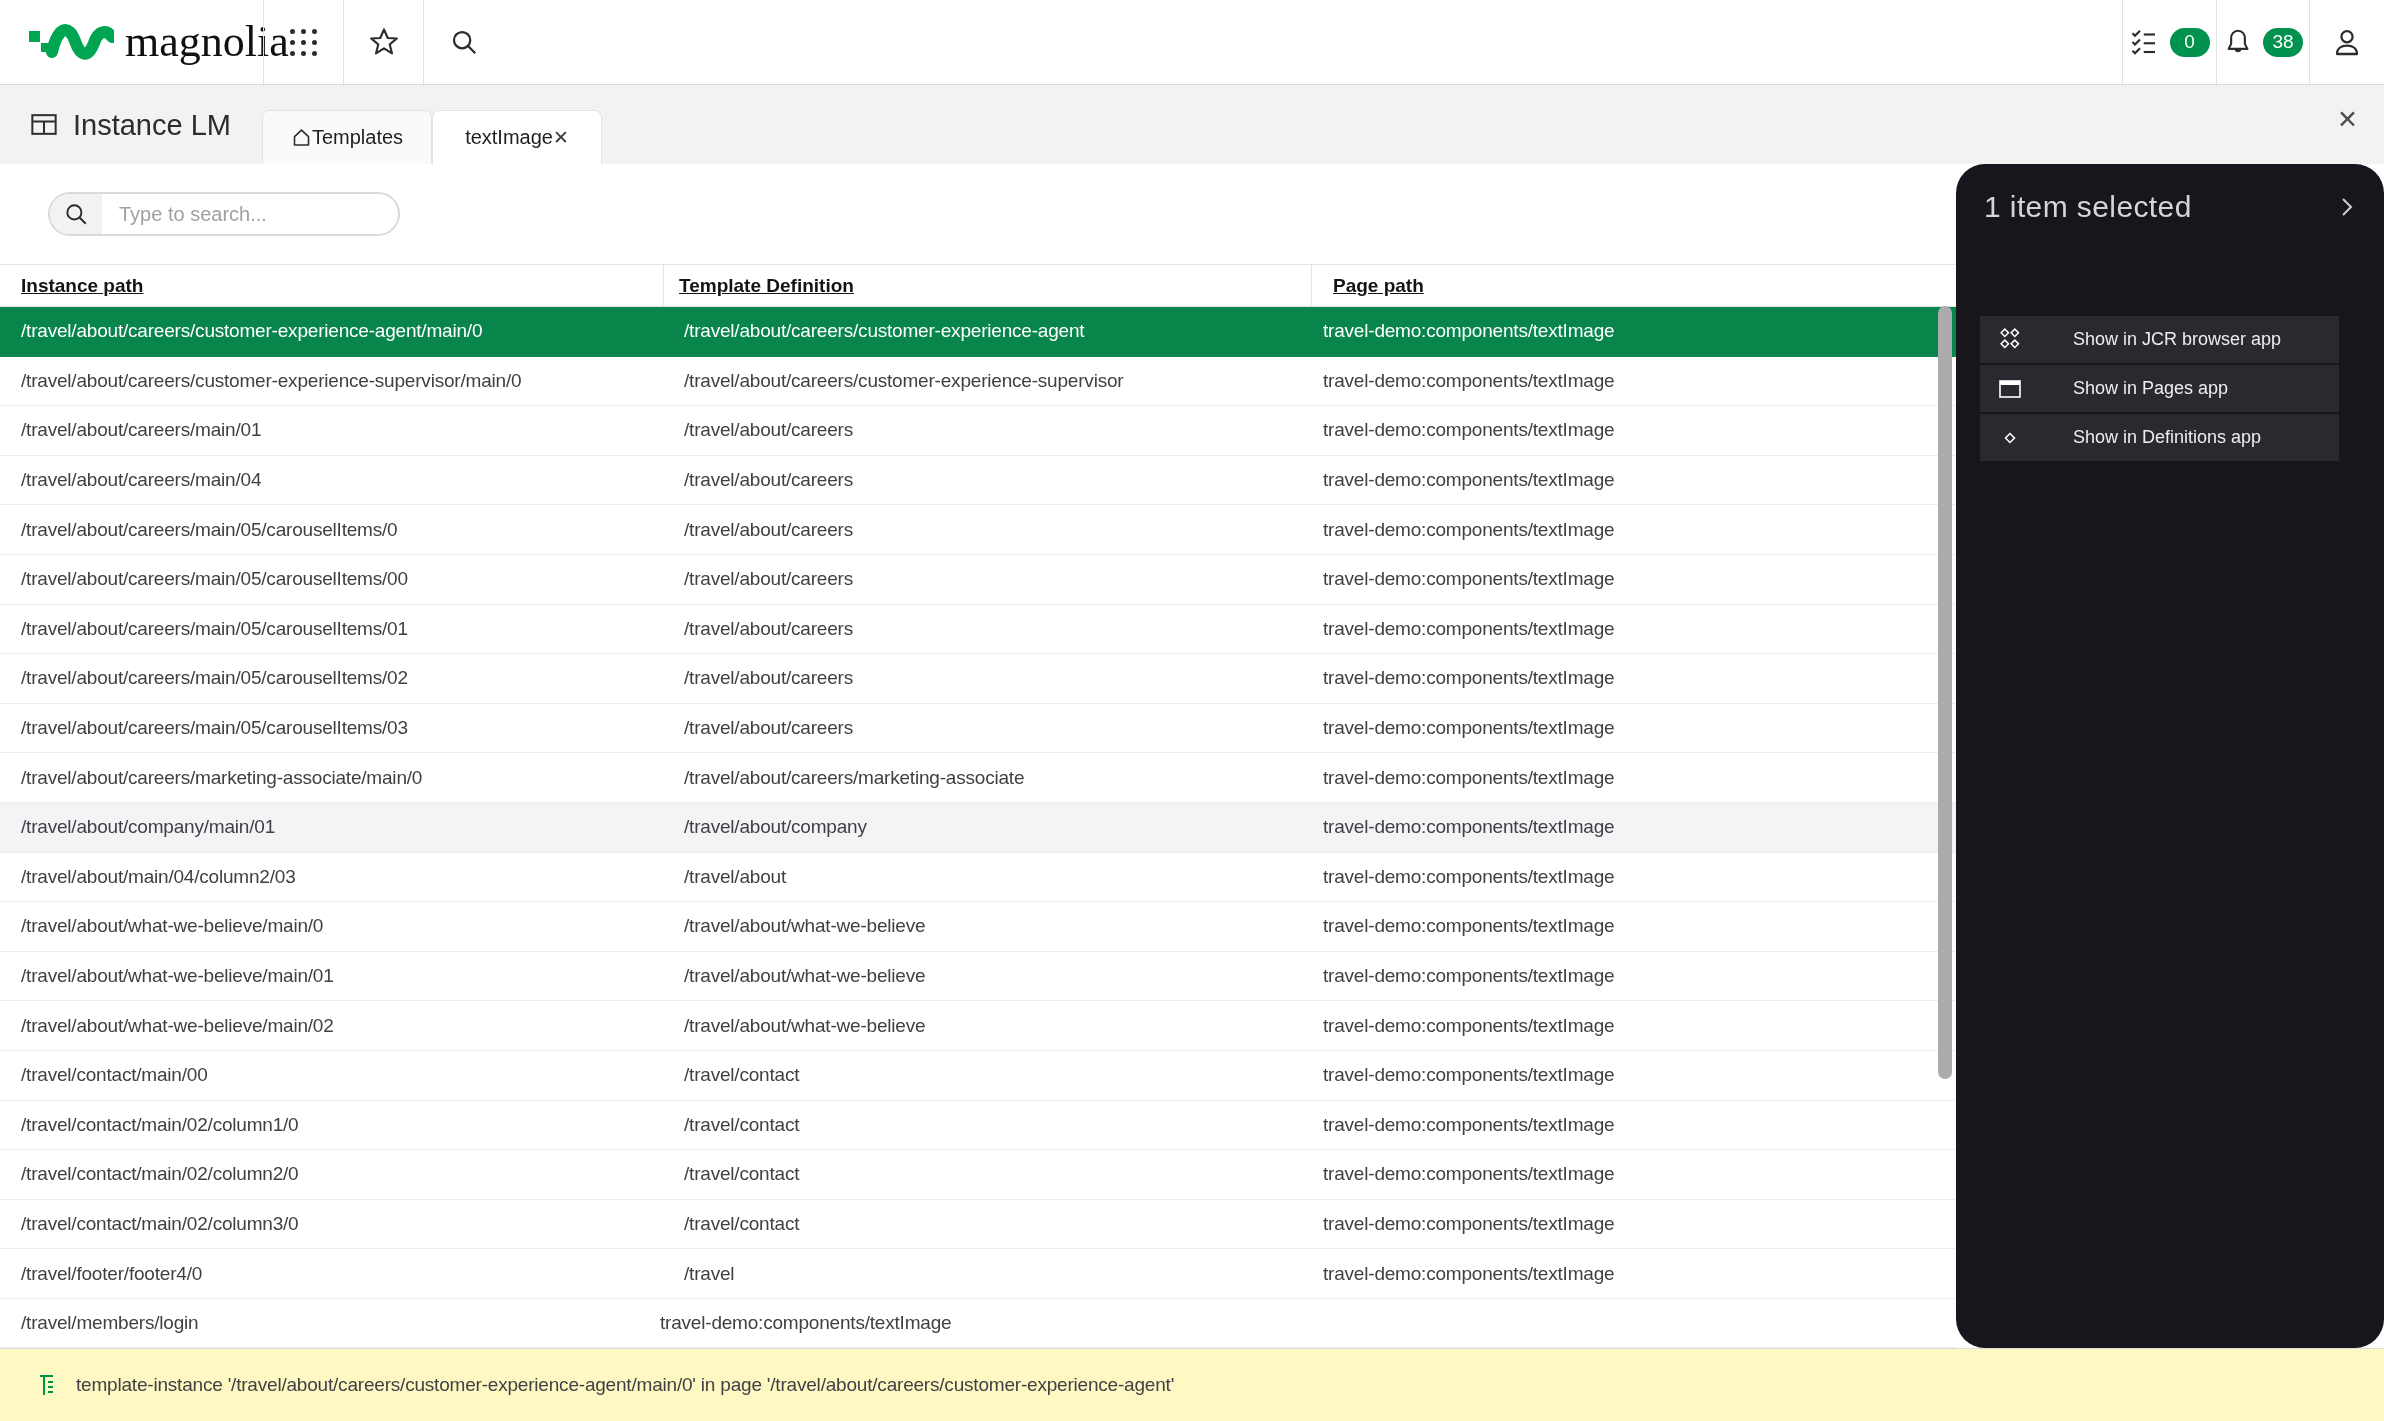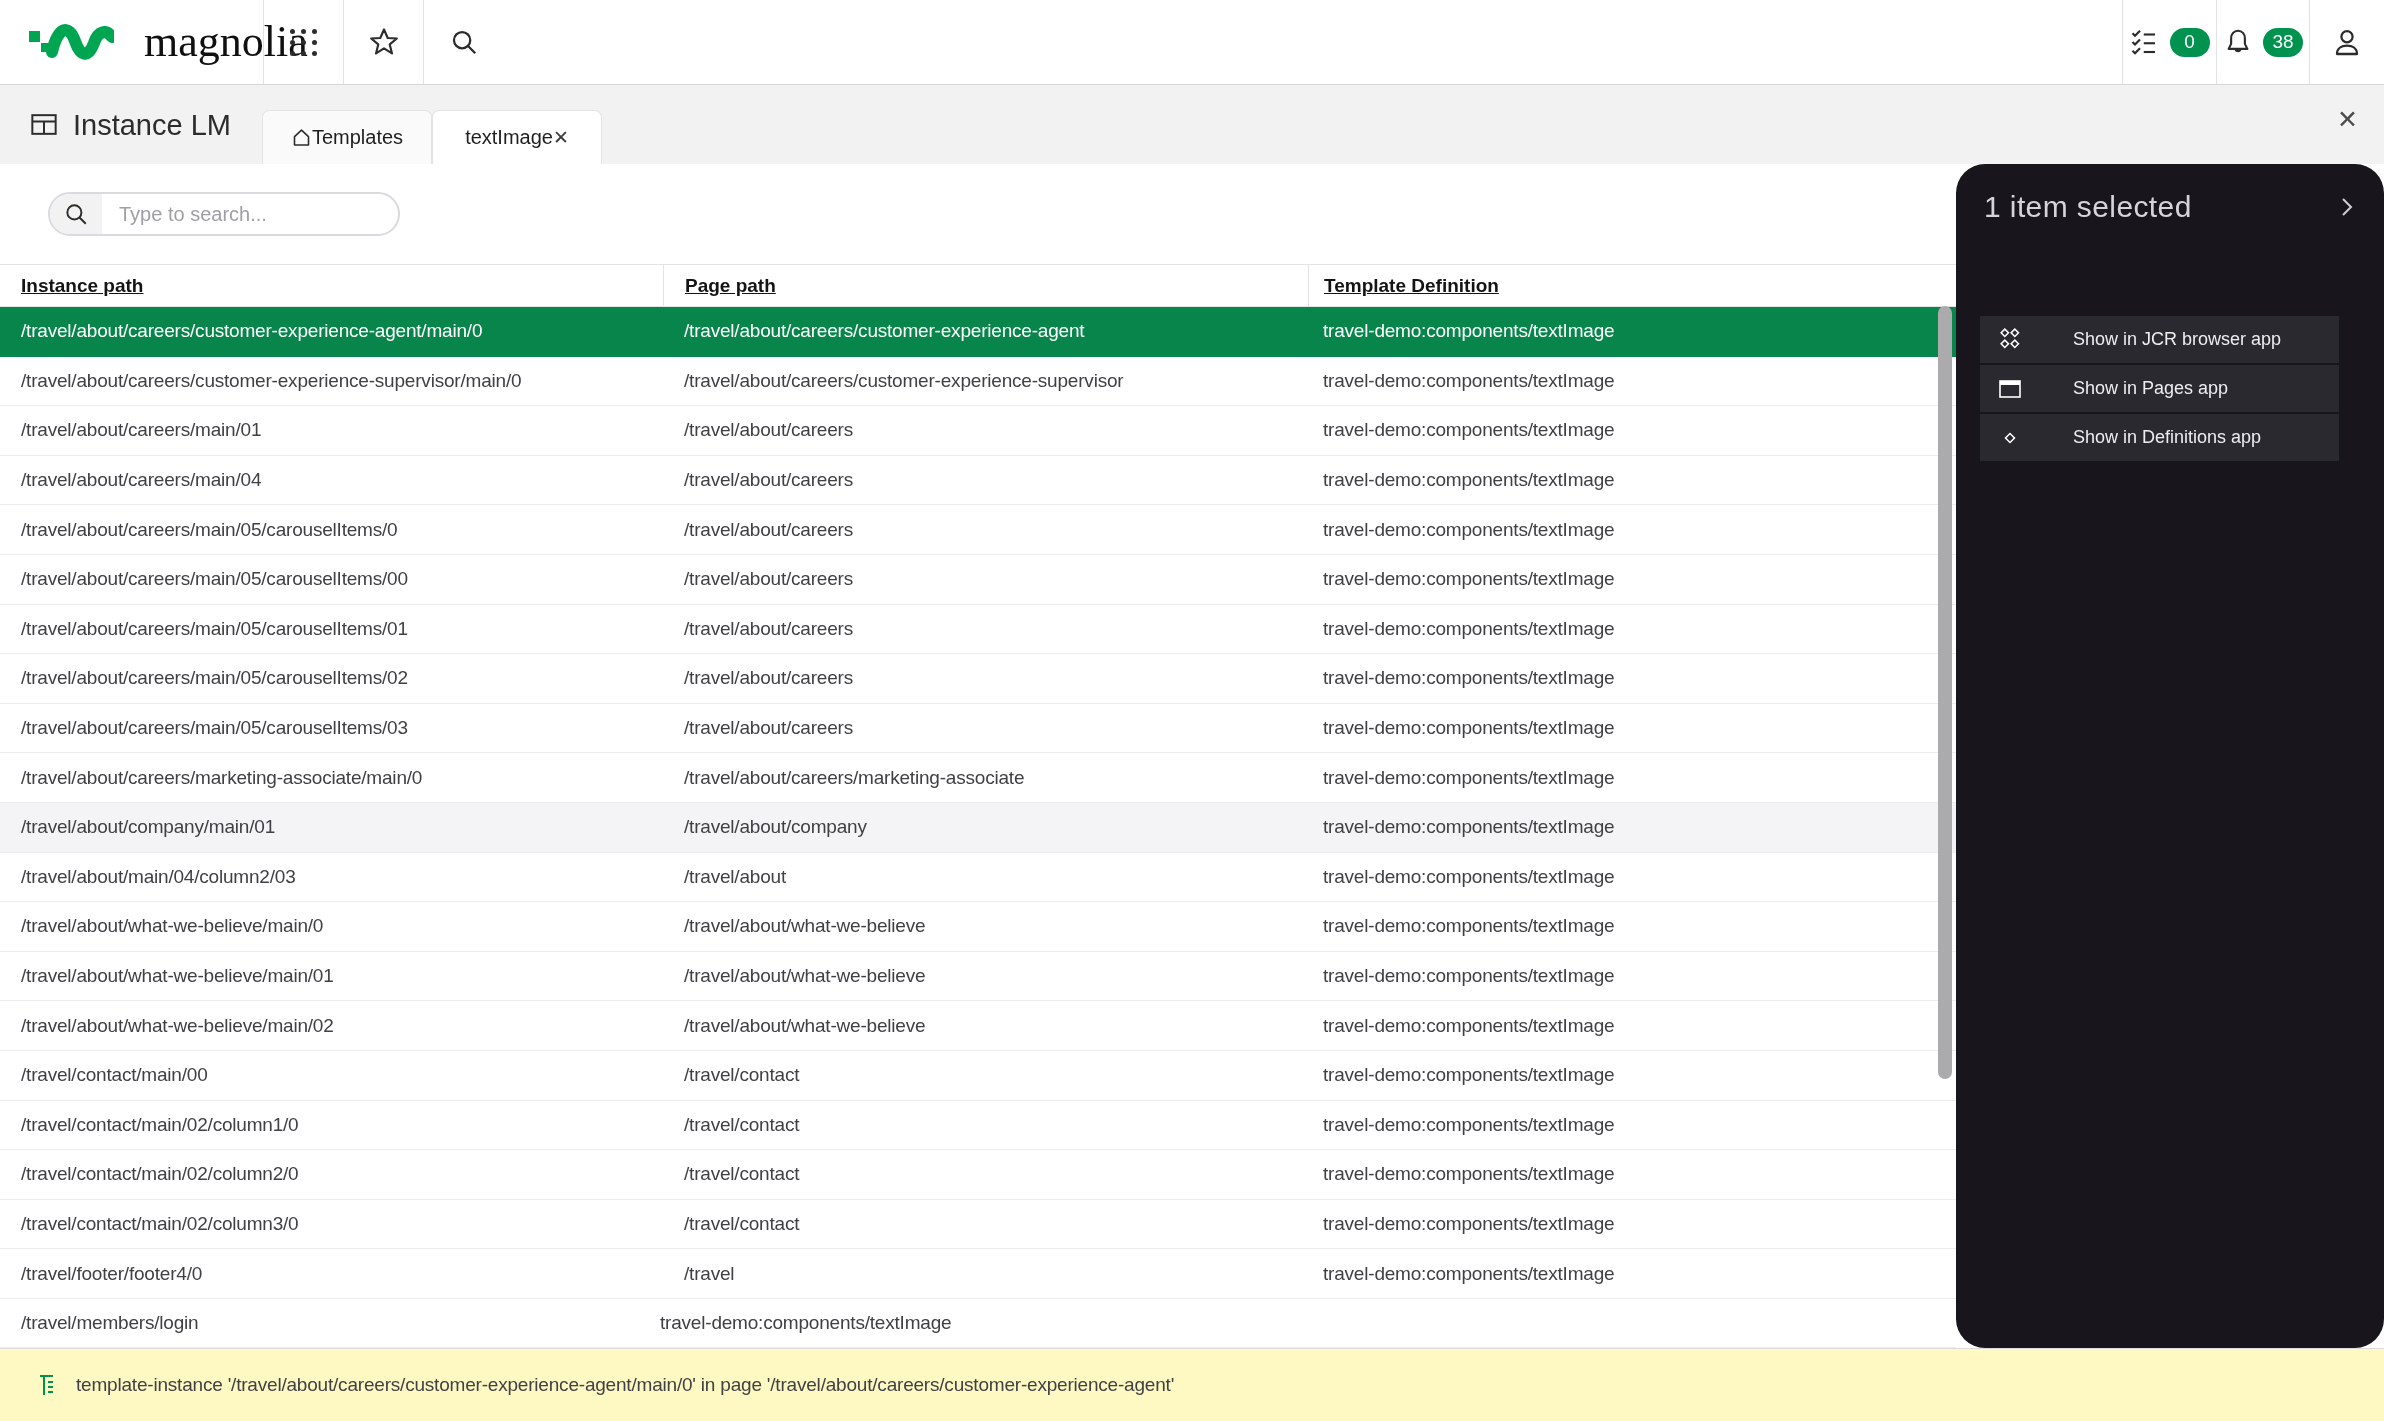--- a/index.html
+++ b/index.html
@@ -6,21 +6,21 @@
   body{
     width:2384px;height:1421px;overflow:hidden;background:#fff;
     font-family:"Liberation Sans","DejaVu Sans",sans-serif;
     -webkit-font-smoothing:antialiased;
   }
   
   .shell-header{
     height:84px;display:flex;align-items:stretch;background:#fff;
     border-bottom:1px solid #d8d8d8;
   }
-  .logo-block{width:263px;display:flex;align-items:center;padding-left:28px;box-sizing:border-box;gap:30px;}
+  .logo-block{width:263px;display:flex;align-items:center;padding-left:28px;box-sizing:border-box;gap:11px;}
   .logo-word{font-family:"Liberation Serif","DejaVu Serif",serif;font-size:44px;color:#101010;line-height:1;}
   .hcell{width:79px;display:flex;align-items:center;justify-content:center;border-left:1px solid #e2e2e2;cursor:pointer;}
   .hspacer{flex:1;}
   .hcell-right{display:flex;align-items:center;justify-content:center;gap:10px;border-left:1px solid #e2e2e2;cursor:pointer;}
   .w-tasks{width:93px;}.w-bell{width:92px;}.w-user{width:74px;}
   .badge{
     background:#00924e;color:#fff;border-radius:15px;min-width:22px;height:29px;
     display:flex;align-items:center;justify-content:center;font-size:19px;padding:0 9px;
   }
   .dotgrid{display:grid;grid-template-columns:repeat(3,1fr);gap:6px;}
@@ -201,22 +201,22 @@
             <circle cx="10.5" cy="10.5" r="6.5" fill="none" stroke="#2c2c2c" stroke-width="1.8"></circle>
             <line x1="15.2" y1="15.2" x2="21" y2="21" stroke="#2c2c2c" stroke-width="1.8"></line>
           </svg>
         </span>
         <input type="text" value="" placeholder="Type to search..." style="">
       </div>
     </div>
 
     <div class="grid-header">
       <div class="gh c1">Instance path</div>
+      <div class="gh c3">Template Definition</div>
       <div class="gh c2">Page path</div>
-      <div class="gh c3">Template Definition</div>
     </div>
 
     <div class="grid-body">
 
     <div class="row selected">
         <div class="cell c1">/travel/about/careers/customer-experience-agent/main/0</div>
         <div class="cell c2">/travel/about/careers/customer-experience-agent</div>
         <div class="cell c3">travel-demo:components/textImage</div>
       </div>
         <div class="row">

